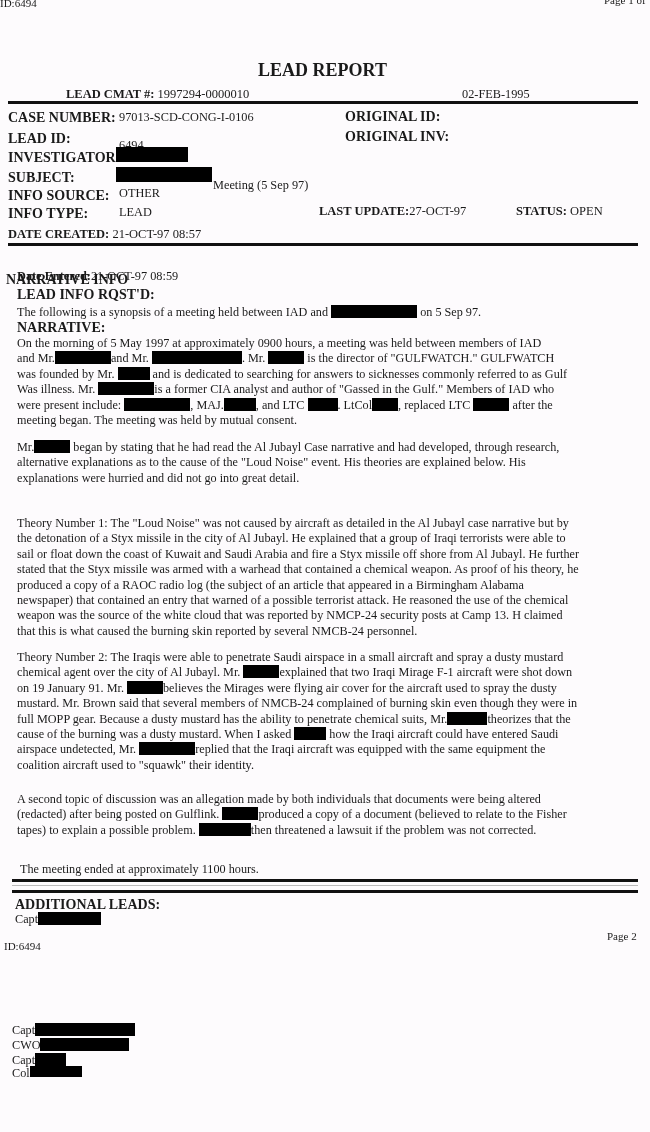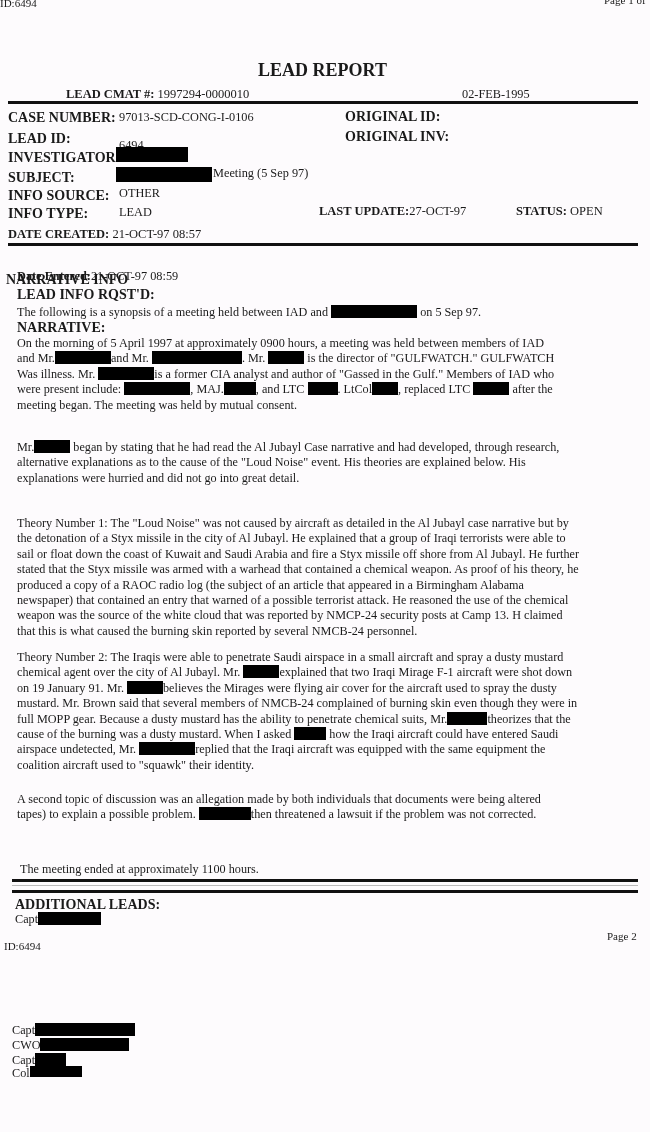--- a/index.html
+++ b/index.html
@@ -43,21 +43,21 @@
 
 <div class="abs lbl" style="left:8px;top:131px;">LEAD ID:</div>
 <div class="abs val" style="left:119px;top:130px;margin-top:8px;">6494</div>
 <div class="abs lbl" style="left:345px;top:129px;">ORIGINAL INV:</div>
 
 <div class="abs lbl" style="left:8px;top:150px;text-align:right;">INVESTIGATOR:</div>
 <div class="abs" style="left:116px;top:147px;width:72px;height:15px;background:#000;"></div>
 
 <div class="abs lbl" style="left:8px;top:170px;">SUBJECT:</div>
 <div class="abs" style="left:116px;top:167px;width:96px;height:15px;background:#000;"></div>
-<div class="abs val" style="left:213px;top:166px;">Meeting (5 Sep 97)</div>
+<div class="abs val" style="left:213px;top:178px;">Meeting (5 Sep 97)</div>
 
 <div class="abs lbl" style="left:8px;top:188px;">INFO SOURCE:</div>
 <div class="abs val" style="left:119px;top:186px;">OTHER</div>
 
 <div class="abs lbl" style="left:8px;top:206px;">INFO TYPE:</div>
 <div class="abs val" style="left:119px;top:205px;">LEAD</div>
 <div class="abs" style="left:319px;top:204px;font-size:12.5px;">
   <span class="bold">LAST UPDATE:</span><span>27-OCT-97</span>
 </div>
 <div class="abs" style="left:516px;top:204px;font-size:12.5px;">
@@ -78,22 +78,23 @@
 </div>
 <div class="abs lbl" style="left:17px;top:287px;">LEAD INFO RQST'D:</div>
 <div class="abs body-text" style="left:17px;top:305px;">
   <span>The following is a synopsis of a meeting held between IAD and</span>
   <span class="redact" style="width:86px;"></span>
   <span>on 5 Sep 97.</span>
 </div>
 <div class="abs lbl" style="left:17px;top:320px;">NARRATIVE:</div>
 
 <div class="para body-text" style="top:336px;left:17px;">
-  <span class="line"><span>On the morning of 5 April 1997 at approximately 0900 hours, a meeting was held between members of IAD</span></span>
+  <span class="line"><span>On the morning of 5 May 1997 at approximately 0900 hours, a meeting was held between members of IAD</span></span>
   <span class="line"><span>and Mr.</span><span class="redact" style="width:56px;"></span><span>and Mr.</span> <span class="redact" style="width:90px;"></span><span>.  Mr.</span> <span class="redact" style="width:36px;"></span> <span>is the director of "GULFWATCH."  GULFWATCH</span></span>
+  <span class="line"><span>was founded by Mr.</span> <span class="redact" style="width:32px;"></span> <span>and is dedicated to searching for answers to sicknesses commonly referred to as Gulf</span></span>
   <span class="line"><span>Was illness.  Mr.</span> <span class="redact" style="width:56px;"></span><span>is a former  CIA analyst and author of "Gassed in the Gulf." Members of IAD who</span></span>
   <span class="line"><span>were present include:</span> <span class="redact" style="width:66px;"></span><span>, MAJ.</span><span class="redact" style="width:32px;"></span><span>, and LTC</span> <span class="redact" style="width:30px;"></span><span>.  LtCol</span><span class="redact" style="width:26px;"></span><span>, replaced LTC</span> <span class="redact" style="width:36px;"></span> <span>after the</span></span>
   <span class="line"><span>meeting began.  The meeting was held by mutual consent.</span></span>
 </div>
 
 <div class="para body-text" style="top:440px;left:17px;">
   <span class="line"><span> Mr.</span><span class="redact" style="width:36px;"></span> <span>began by stating that he had read the Al Jubayl Case narrative and had developed, through research,</span></span>
   <span class="line"><span>alternative explanations as to the cause of the "Loud Noise" event. His theories are explained below.  His</span></span>
   <span class="line"><span>explanations were hurried and did not go into great detail.</span></span>
 </div>
@@ -115,20 +116,21 @@
   <span class="line"><span>on 19 January 91.  Mr.</span> <span class="redact" style="width:36px;"></span><span>believes the Mirages were flying air cover for the aircraft used to spray the dusty</span></span>
   <span class="line"><span>mustard.  Mr. Brown said that several members of NMCB-24 complained of burning skin even though they were in</span></span>
   <span class="line"><span>full MOPP gear.  Because a dusty mustard has the ability to penetrate chemical suits, Mr.</span><span class="redact" style="width:40px;"></span><span>theorizes that the</span></span>
   <span class="line"><span>cause of the burning was a dusty mustard.  When I asked</span> <span class="redact" style="width:32px;"></span> <span>how the Iraqi aircraft could have entered Saudi</span></span>
   <span class="line"><span>airspace undetected, Mr.</span> <span class="redact" style="width:56px;"></span><span>replied that the Iraqi aircraft was equipped with the same equipment the</span></span>
   <span class="line"><span>coalition aircraft used to "squawk" their identity.</span></span>
 </div>
 
 <div class="para body-text" style="top:792px;left:17px;">
   <span class="line"><span>A second topic of discussion was an allegation made by both individuals that documents were being altered</span></span>
+  <span class="line"><span>(redacted) after being posted on Gulflink.</span> <span class="redact" style="width:36px;"></span><span>produced a copy of a document (believed to relate to the Fisher</span></span>
   <span class="line"><span>tapes) to explain a possible problem.</span> <span class="redact" style="width:52px;"></span><span>then threatened a lawsuit if the problem was not corrected.</span></span>
 </div>
 
 <div class="abs body-text" style="left:20px;top:862px;">The meeting ended at approximately 1100 hours.</div>
 
 <div class="rule" style="top:879px;height:3px;left:12px;width:626px;"></div>
 <div class="rule" style="top:885px;height:1px;left:12px;width:626px;background:#bbb;"></div>
 <div class="rule" style="top:890px;height:3px;left:12px;width:626px;"></div>
 
 <div class="abs lbl" style="left:15px;top:897px;">ADDITIONAL LEADS:</div>

